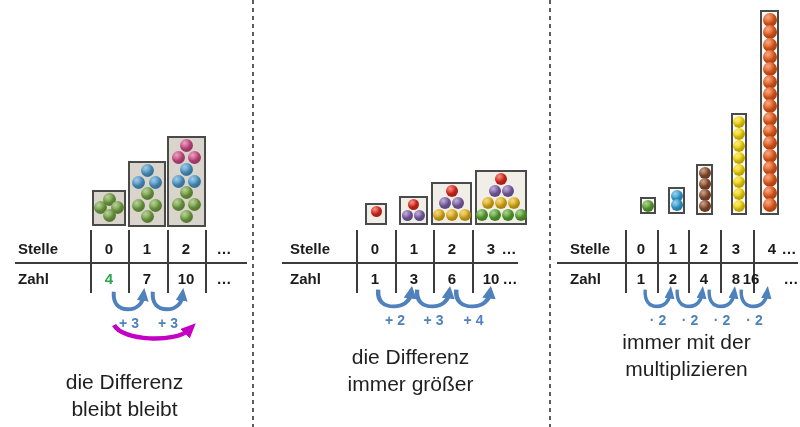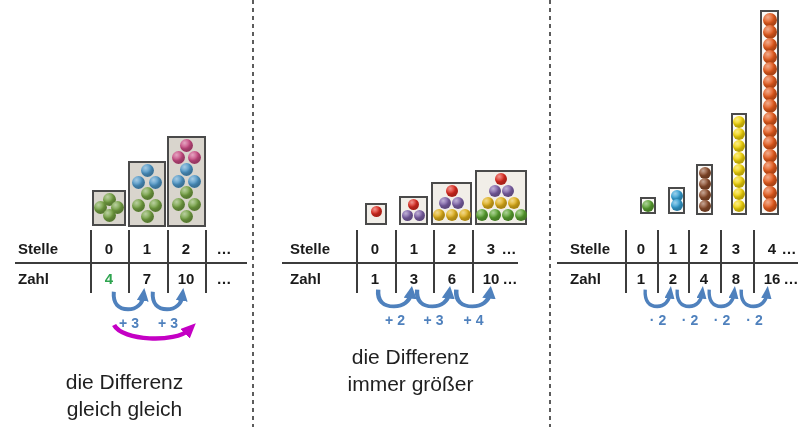--- a/index.html
+++ b/index.html
@@ -205,21 +205,21 @@
   <div class="cell" style="left:169px;top:269px">10</div>
   <div class="cell dots" style="left:214px;top:269px">…</div>
 
   
   <svg class="arrowsvg" style="left:110px;top:322px;width:88px;height:24px" viewBox="0 0 86 24" preserveAspectRatio="none">
     <path d="M4,3 C12,19 64,21 77,8" fill="none" stroke="#c400c4" stroke-width="4.4" marker-end="url(#ah-magenta)"></path>
   </svg>
 
   <div class="cap" style="left:12px;top:368px">
     <div>die Differenz</div>
-    <div>gleich gleich</div>
+    <div>bleibt bleibt</div>
   </div>
 
   
   <div class="rowlabel" style="left:290px;top:239px">Stelle</div>
   <div class="rowlabel" style="left:290px;top:269px">Zahl</div>
   <div class="hline" style="left:282px;width:236px"></div>
   <div class="vline" style="left:356px"></div>
   <div class="vline" style="left:395px"></div>
   <div class="vline" style="left:433px"></div>
   <div class="vline" style="left:472px"></div>
@@ -251,19 +251,21 @@
   <div class="cell" style="left:624px;top:239px">0</div>
   <div class="cell" style="left:656px;top:239px">1</div>
   <div class="cell" style="left:687px;top:239px">2</div>
   <div class="cell" style="left:719px;top:239px">3</div>
   <div class="cell" style="left:755px;top:239px">4</div>
   <div class="cell dots" style="left:779px;top:239px">…</div>
   <div class="cell" style="left:624px;top:269px">1</div>
   <div class="cell" style="left:656px;top:269px">2</div>
   <div class="cell" style="left:687px;top:269px">4</div>
   <div class="cell" style="left:719px;top:269px">8</div>
-  <div class="cell" style="left:755px;top:269px">16</div>
+  <div class="cell" style="left:734px;top:269px">16</div>
   <div class="cell dots" style="left:781px;top:269px">…</div>
 
   <div class="cap" style="left:574px;top:328px">
+    <div>immer mit der</div>
+    <div>multiplizieren</div>
   </div>
 
 </div>
 
 </body></html>

